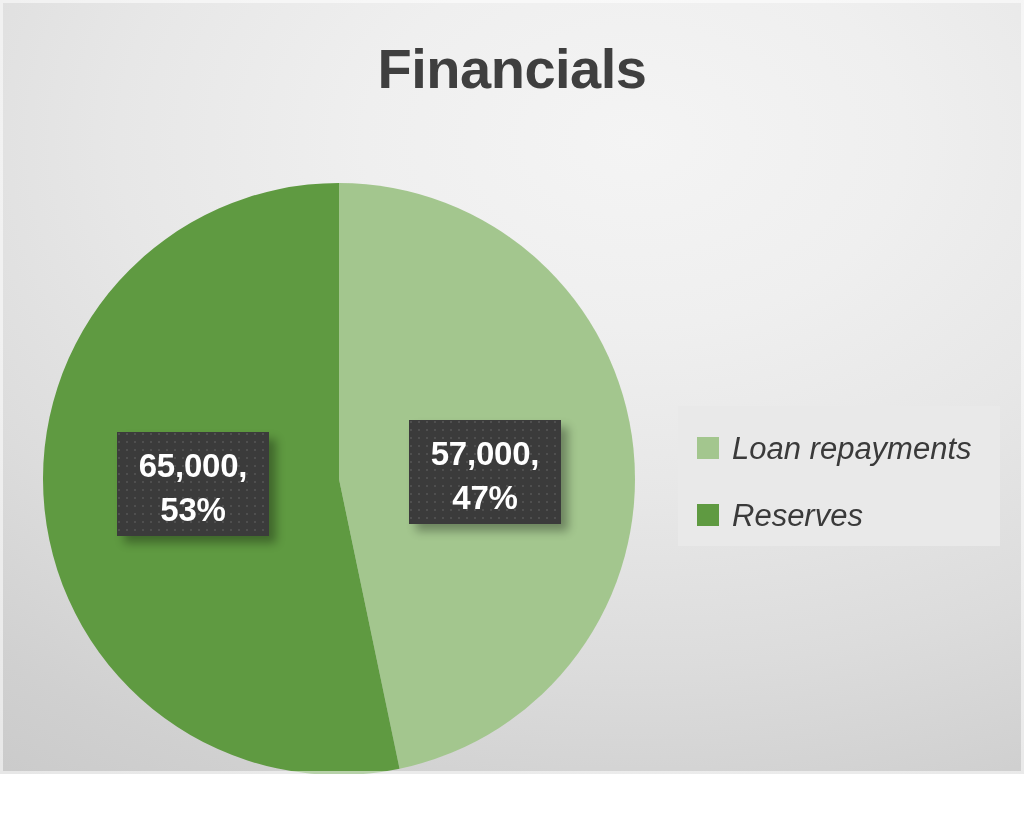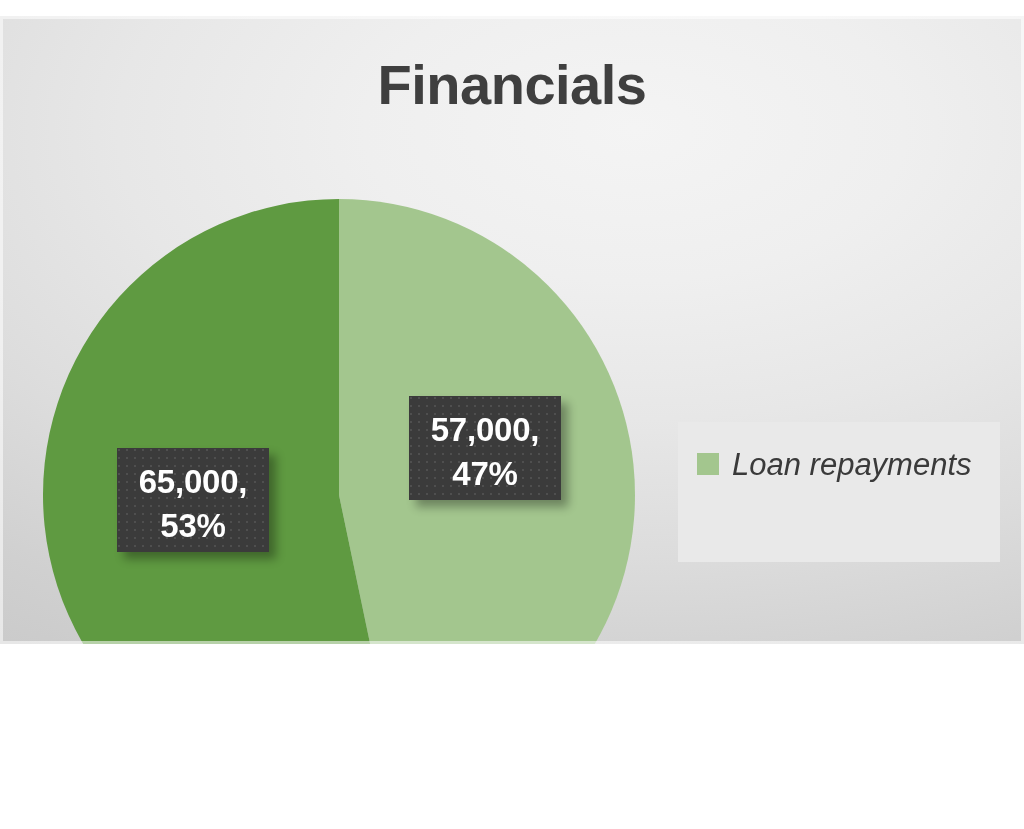--- a/index.html
+++ b/index.html
@@ -8,32 +8,31 @@
     padding: 0;
     background: #ffffff;
   }
   body {
     font-family: "Liberation Sans", sans-serif;
   }
 
   #slide {
     position: relative;
     width: 1024px;
-    height: 628px;
+    height: 774px;
     overflow: hidden;
     background:
       radial-gradient(ellipse 120% 110% at 62% 18%,
         #f4f4f4 0%,
         #efefef 22%,
         #e7e7e7 42%,
         #dcdcdc 62%,
         #d0d0d0 80%,
         #c6c6c6 100%);
     box-sizing: border-box;
-    margin-top: 16px;
   }
 
   
   #slide::after {
     content: "";
     position: absolute;
     inset: 0;
     pointer-events: none;
     border: 3px solid rgba(255,255,255,0.55);
     box-sizing: border-box;
@@ -82,21 +81,21 @@
     text-align: center;
     line-height: 1.32;
     padding: 12px 14px 14px 14px;
     box-sizing: border-box;
     box-shadow: 7px 7px 9px rgba(0,0,0,0.33);
     white-space: pre-line;
     letter-spacing: -0.2px;
   }
   #label-loan {
     left: 409px;
-    top: 380px;
+    top: 420px;
     width: 152px;
     height: 104px;
   }
   #label-reserves {
     left: 117px;
     top: 432px;
     width: 152px;
     height: 104px;
   }
 
@@ -150,15 +149,19 @@
 47%</div>
 
   <div class="data-label" id="label-reserves">65,000,
 53%</div>
 
   <div class="legend">
     <div class="legend-item">
       <span class="legend-swatch" id="swatch-0" style="background: rgb(163, 198, 142);"></span>
       <span class="legend-label">Loan repayments</span>
     </div>
+    <div class="legend-item">
+      <span class="legend-swatch" id="swatch-1" style="background: rgb(95, 154, 65);"></span>
+      <span class="legend-label">Reserves</span>
+    </div>
   </div>
 
 </div>
 
 </body></html>

